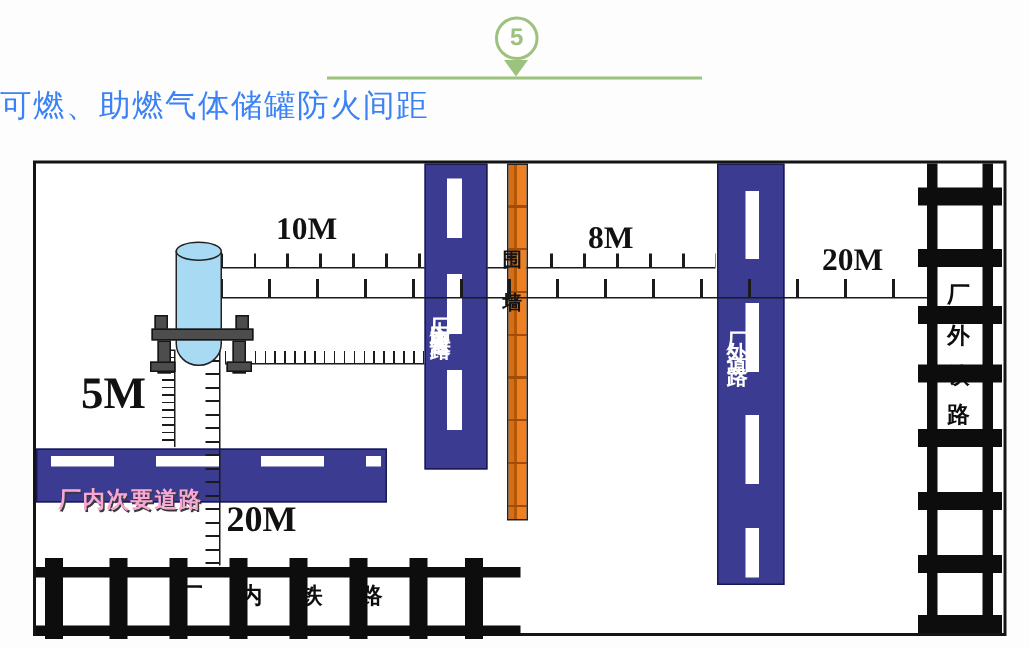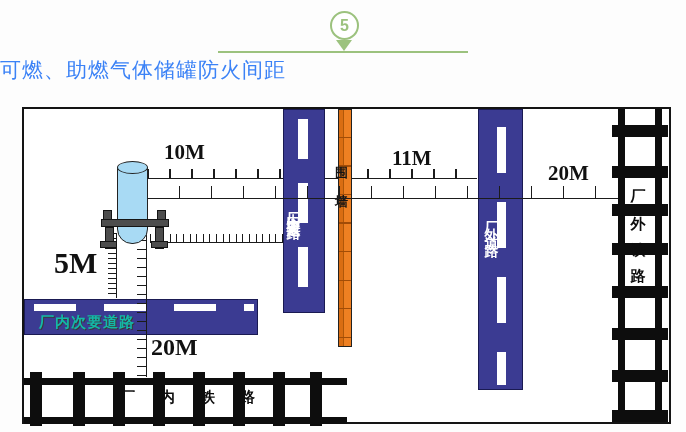--- a/index.html
+++ b/index.html
@@ -27,41 +27,41 @@
   .ruler-c{left:150px;top:234px;width:133px;height:8px;z-index:1;
     background:repeating-linear-gradient(90deg,#1b1b1b 0 1px,transparent 1px 6.6px);}
   .vruler{border-right:1.6px solid #1b1b1b;z-index:3;}
   .vr-5m{left:108px;top:233px;width:8px;height:65px;
     background:repeating-linear-gradient(180deg,#1b1b1b 0 1px,transparent 1px 5px);}
   .vr-20m{left:137px;top:231px;width:9px;height:146px;
     background:repeating-linear-gradient(180deg,#1b1b1b 0 1.2px,transparent 1.2px 9px);}
 
   
   .dist{font-family:"Liberation Serif",serif;font-weight:bold;color:#111;z-index:6;}
-  .d10{left:164px;top:140px;font-size:21px;}
+  .d10{left:184px;top:140px;font-size:21px;}
   .d15{left:392px;top:146px;font-size:21px;}
   .d20r{left:548px;top:161px;font-size:21px;}
   .d5{left:54px;top:246px;font-size:30px;}
   .d20b{left:151px;top:334px;font-size:24px;}
 
   
   .road-v{background:#3b3b92;border:1px solid #1a1a52;box-sizing:border-box;z-index:2;}
   .road1{left:283px;top:109px;width:42px;height:204px;}
   .road2{left:478px;top:109px;width:45px;height:281px;}
   .dash-v{position:absolute;background:repeating-linear-gradient(180deg,#fff 0 40px,transparent 40px 64px);}
   .road1 .dash-v{left:14px;top:9px;width:10px;height:190px;}
   .road2 .dash-v{left:18px;top:17px;width:9px;height:258px;background:repeating-linear-gradient(180deg,#fff 0 46px,transparent 46px 75px);}
   .vtext{position:absolute;writing-mode:vertical-rl;text-orientation:upright;color:#fff;font-weight:bold;}
   .road1 .vtext{left:1px;top:90px;font-size:14px;letter-spacing:3px;}
   .road2 .vtext{left:4px;top:99px;font-size:14px;letter-spacing:8px;}
 
   .road-h{left:24px;top:299px;width:234px;height:36px;background:#3b3b92;border:1px solid #1a1a52;box-sizing:border-box;z-index:2;}
   .road-h .dash-h{position:absolute;left:9px;top:4px;width:220px;height:7px;
     background:repeating-linear-gradient(90deg,#fff 0 42px,transparent 42px 70px);}
-  .road-h .htext{position:absolute;left:14px;top:13px;font-size:15px;font-weight:bold;color:#14b8a6;
+  .road-h .htext{position:absolute;left:14px;top:24px;font-size:15px;font-weight:bold;color:#f9a8d4;
     letter-spacing:1px;text-shadow:1px 1px 0 #3a3a3a;font-family:Liberation Mono, monospace;}
 
   
   .wall{left:338px;top:109px;width:14px;height:238px;box-sizing:border-box;z-index:2;
     background:
       repeating-linear-gradient(180deg,transparent 0 27px,#a14c07 27px 28.5px),
       linear-gradient(90deg,#d96d12 0 4px,#b05708 4px 5.5px,#ee8022 5.5px 100%);
     border:1.5px solid #222;}
   .wall .vtext{left:0px;top:46px;width:11px;color:#141414;font-size:13px;font-weight:bold;letter-spacing:28px;}
 
@@ -106,21 +106,21 @@
 
   <div class="abs frame"></div>
 
   <div class="abs ruler-h ruler-a"></div>
   <div class="abs ruler-h ruler-b"></div>
   <div class="abs ruler-h ruler-c"></div>
   <div class="abs vruler vr-5m"></div>
   <div class="abs vruler vr-20m"></div>
 
   <div class="abs dist d10">10M</div>
-  <div class="abs dist d15">11M</div>
+  <div class="abs dist d15">8M</div>
   <div class="abs dist d20r">20M</div>
   <div class="abs dist d5">5M</div>
   <div class="abs dist d20b">20M</div>
 
   <div class="abs road-v road1">
     <div class="dash-v"></div>
     <div class="vtext">厂内主要道路</div>
   </div>
 
   <div class="abs wall">

